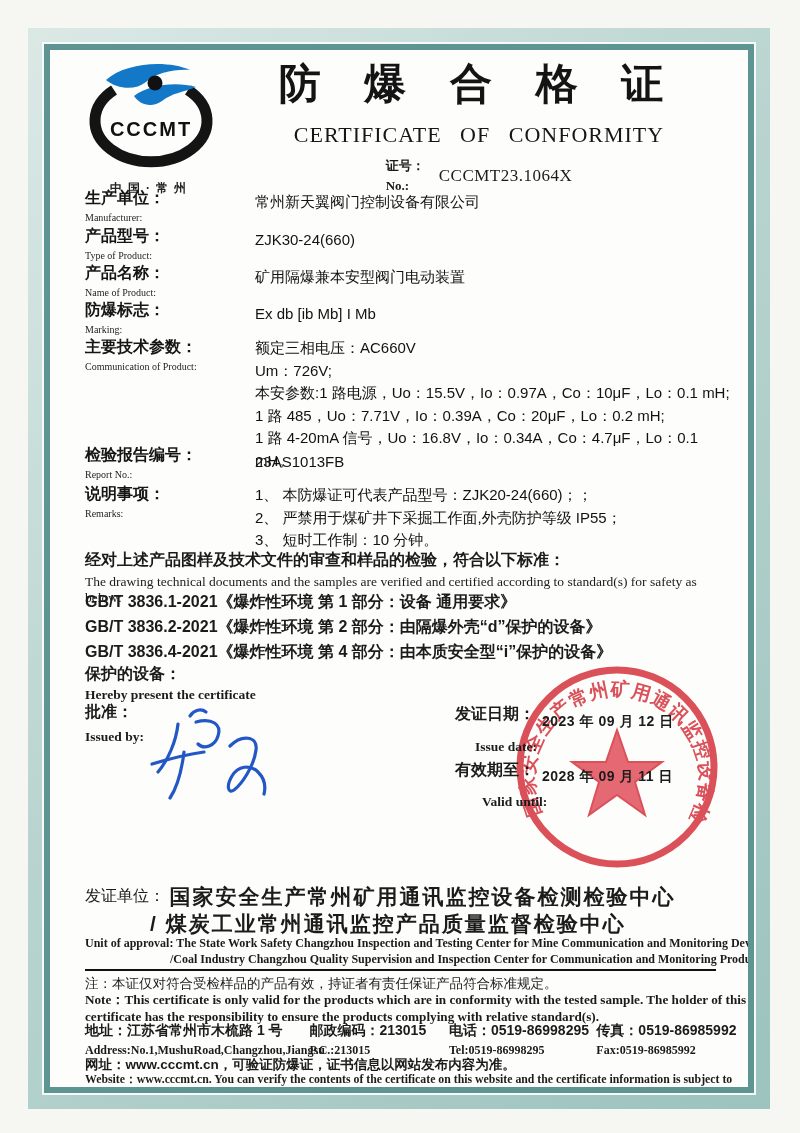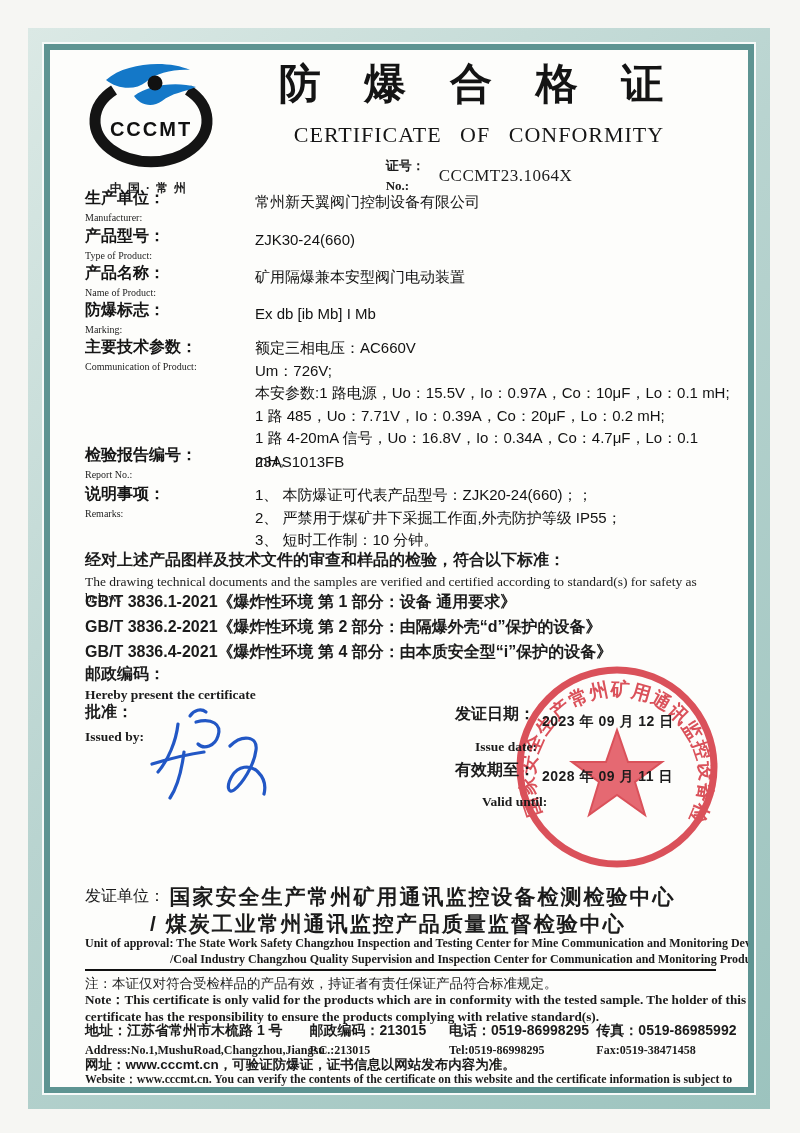--- a/index.html
+++ b/index.html
@@ -146,21 +146,21 @@
         <div>2、 严禁用于煤矿井下采掘工作面,外壳防护等级 IP55；</div>
         <div>3、 短时工作制：10 分钟。</div>
       </div>
     </div>
 
     <div class="std std-cn" style="top:500px">经对上述产品图样及技术文件的审查和样品的检验，符合以下标准：</div>
     <div class="std std-en" style="top:524px">The drawing technical documents and the samples are verified and certified according to standard(s) for safety as below:</div>
     <div class="std std-item" style="top:542px">GB/T 3836.1-2021《爆炸性环境 第 1 部分：设备 通用要求》</div>
     <div class="std std-item" style="top:567px">GB/T 3836.2-2021《爆炸性环境 第 2 部分：由隔爆外壳“d”保护的设备》</div>
     <div class="std std-item" style="top:592px">GB/T 3836.4-2021《爆炸性环境 第 4 部分：由本质安全型“i”保护的设备》</div>
-    <div class="std std-cn" style="top:614px">邮政编码：</div>
+    <div class="std std-cn" style="top:614px">保护的设备：</div>
     <div class="std std-en" style="top:637px;font-weight:700">Hereby present the certificate</div>
 
     <div class="dates-label-cn" style="left:35px;top:652px">批准：</div>
     <div class="dates-label-en" style="left:35px;top:679px">Issued by:</div>
 
     <svg class="sig-svg" width="170" height="110" viewBox="0 0 170 110">
       <g fill="none" stroke="#2257c5" stroke-width="3.2" stroke-linecap="round">
         <path d="M52,14 C56,8 63,6 68,10"></path>
         <path d="M40,22 C38,40 30,58 20,70"></path>
         <path d="M58,20 C74,16 84,22 80,34 C77,44 66,48 60,42"></path>
@@ -201,19 +201,19 @@
     <div class="addr-row addr-cn" style="top:971px">
       <span class="a1">地址：江苏省常州市木梳路 1 号</span>
       <span class="a2">邮政编码：213015</span>
       <span class="a3">电话：0519-86998295</span>
       <span>传真：0519-86985992</span>
     </div>
     <div class="addr-row addr-en" style="top:990px">
       <span class="a1">Address:No.1,MushuRoad,Changzhou,Jiangsu</span>
       <span class="a2">P.C.:213015</span>
       <span class="a3">Tel:0519-86998295</span>
-      <span>Fax:0519-38471458</span>
+      <span>Fax:0519-86985992</span>
     </div>
     <div class="foot-cn" style="position:absolute;left:35px;top:1006px;font-weight:600">网址：www.cccmt.cn，可验证防爆证，证书信息以网站发布内容为准。</div>
     <div class="web-en" style="position:absolute;left:35px;top:1022px;right:6px">Website：www.cccmt.cn. You can verify the contents of the certificate on this website and the certificate information is subject to the content published on it.</div>
 
   </div>
 </div>
 
 </body></html>

